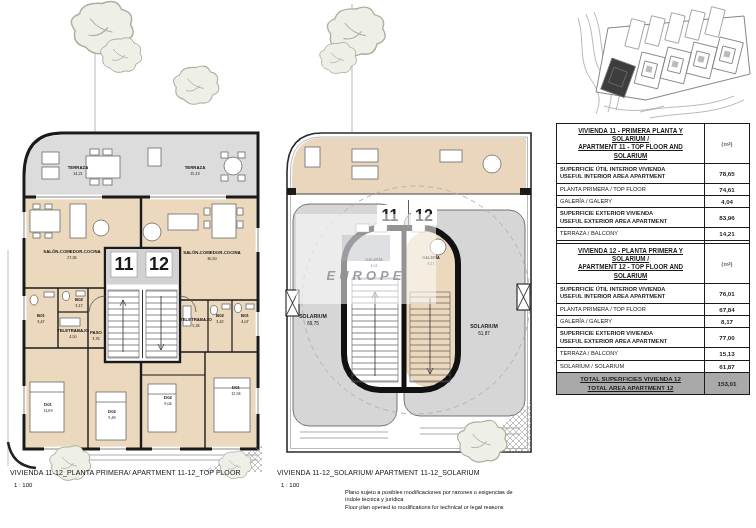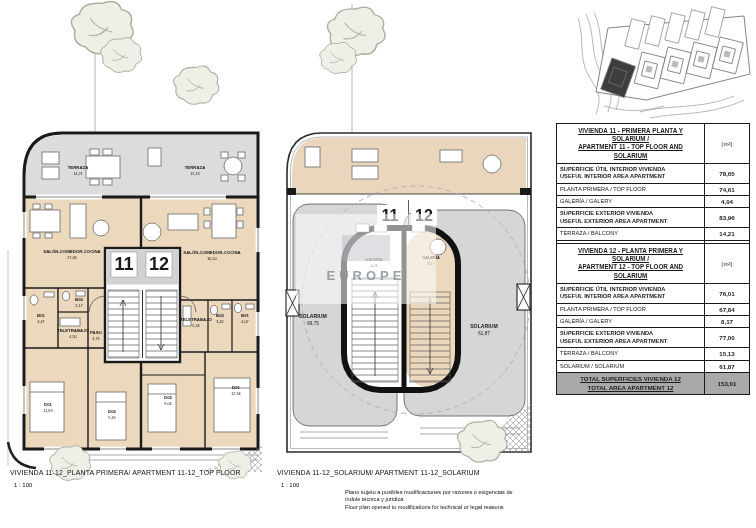--- a/index.html
+++ b/index.html
@@ -38,21 +38,21 @@
   .scale{position:absolute;font-size:6px;color:#111;}
   .cap1{left:10px;top:469px;}
   .scale1{left:14px;top:482px;}
   .cap2{left:277px;top:469px;}
   .scale2{left:281px;top:482px;}
   .disc{position:absolute;left:345px;top:489px;width:176px;font-size:5.6px;line-height:1.3;color:#111;}
 
   
   .wm{position:absolute;left:296px;top:214px;width:140px;height:90px;
       background:rgba(255,255,255,0.55);display:flex;flex-direction:column;
-      align-items:center;justify-content:center;pointer-events:none;}
+      align-items:center;justify-content:center;pointer-events:none;font-style:italic;}
   .wm-logo{width:48px;height:26px;background:rgba(168,174,182,0.38);margin-bottom:7px;}
   .wm-text{font-size:13px;font-weight:bold;letter-spacing:4px;color:rgba(138,144,152,0.85);}
 </style>
 </head>
 <body>
 
 <div class="sheet">
 
 <svg width="756" height="528" viewBox="0 0 756 528">
   <defs>

